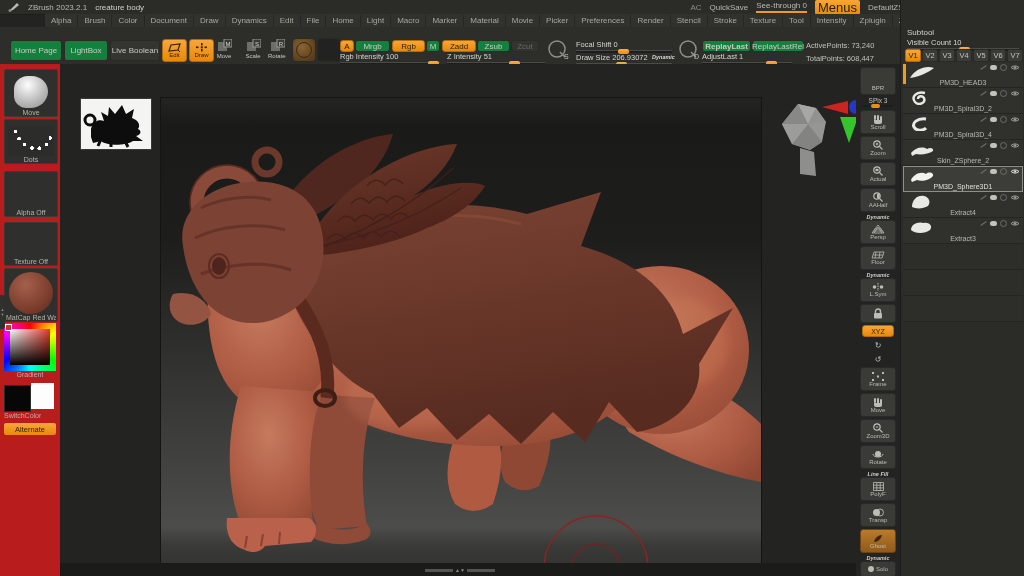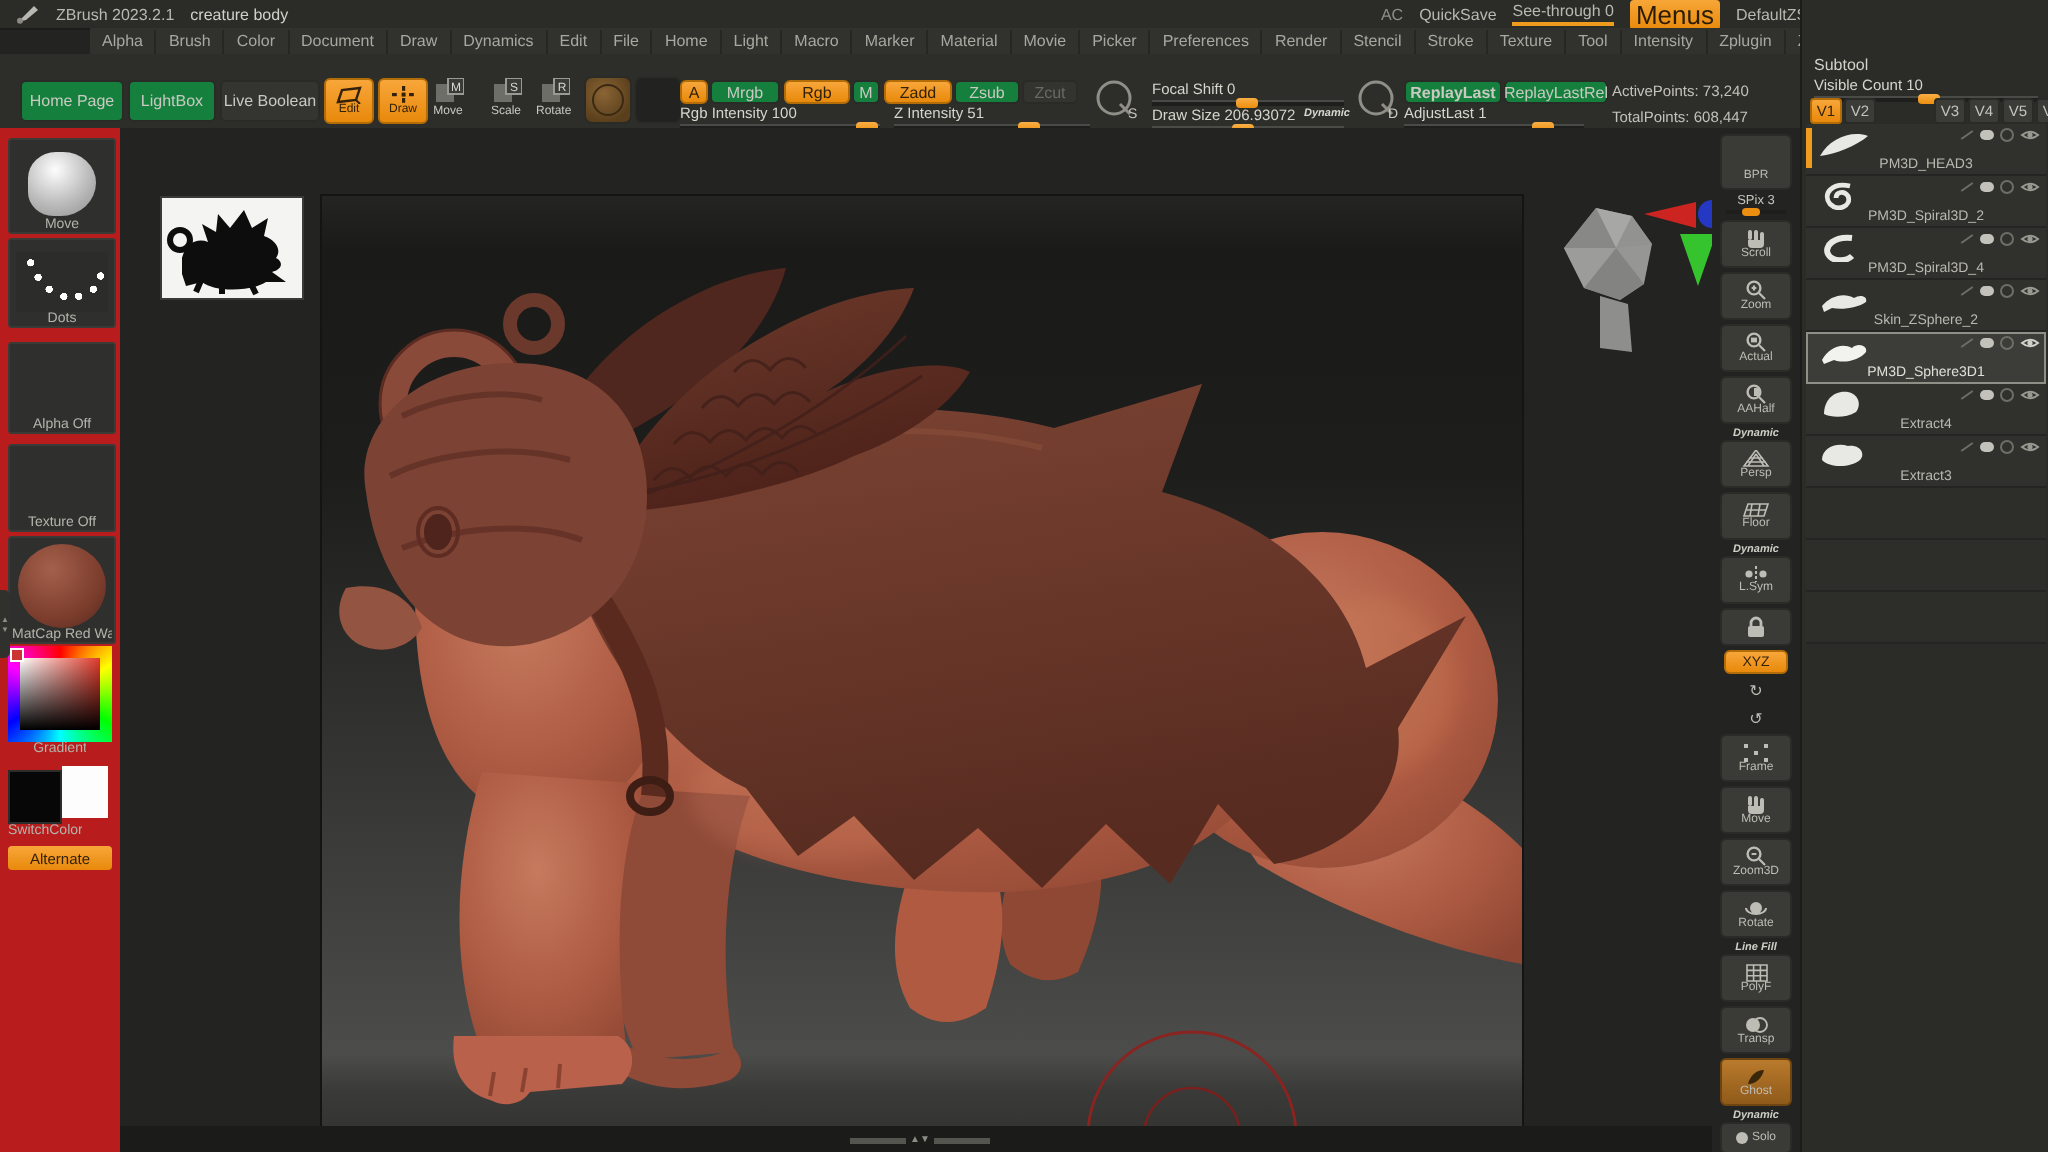--- a/index.html
+++ b/index.html
@@ -587,21 +587,21 @@
           <div class="nub" style="left:52px;"></div>
         </div>
     </div>
     <div style="position:absolute;left:4px;top:49px;display:flex;gap:1px;">
       <div class="pbtn" style="width:14px;height:11px;background:linear-gradient(#f8a63a,#e8890b);color:#33210a;border-color:#b36d08;">
           <span>V1</span>
         </div>
       <div class="pbtn" style="width:14px;height:11px;">
           <span>V2</span>
         </div>
-      <div class="pbtn" style="width:14px;height:11px;margin-left:28px;">
+      <div class="pbtn" style="width:14px;height:11px;">
           <span>V3</span>
         </div>
       <div class="pbtn" style="width:14px;height:11px;">
           <span>V4</span>
         </div>
       <div class="pbtn" style="width:14px;height:11px;">
           <span>V5</span>
         </div>
       <div class="pbtn" style="width:14px;height:11px;">
           <span>V6</span>

